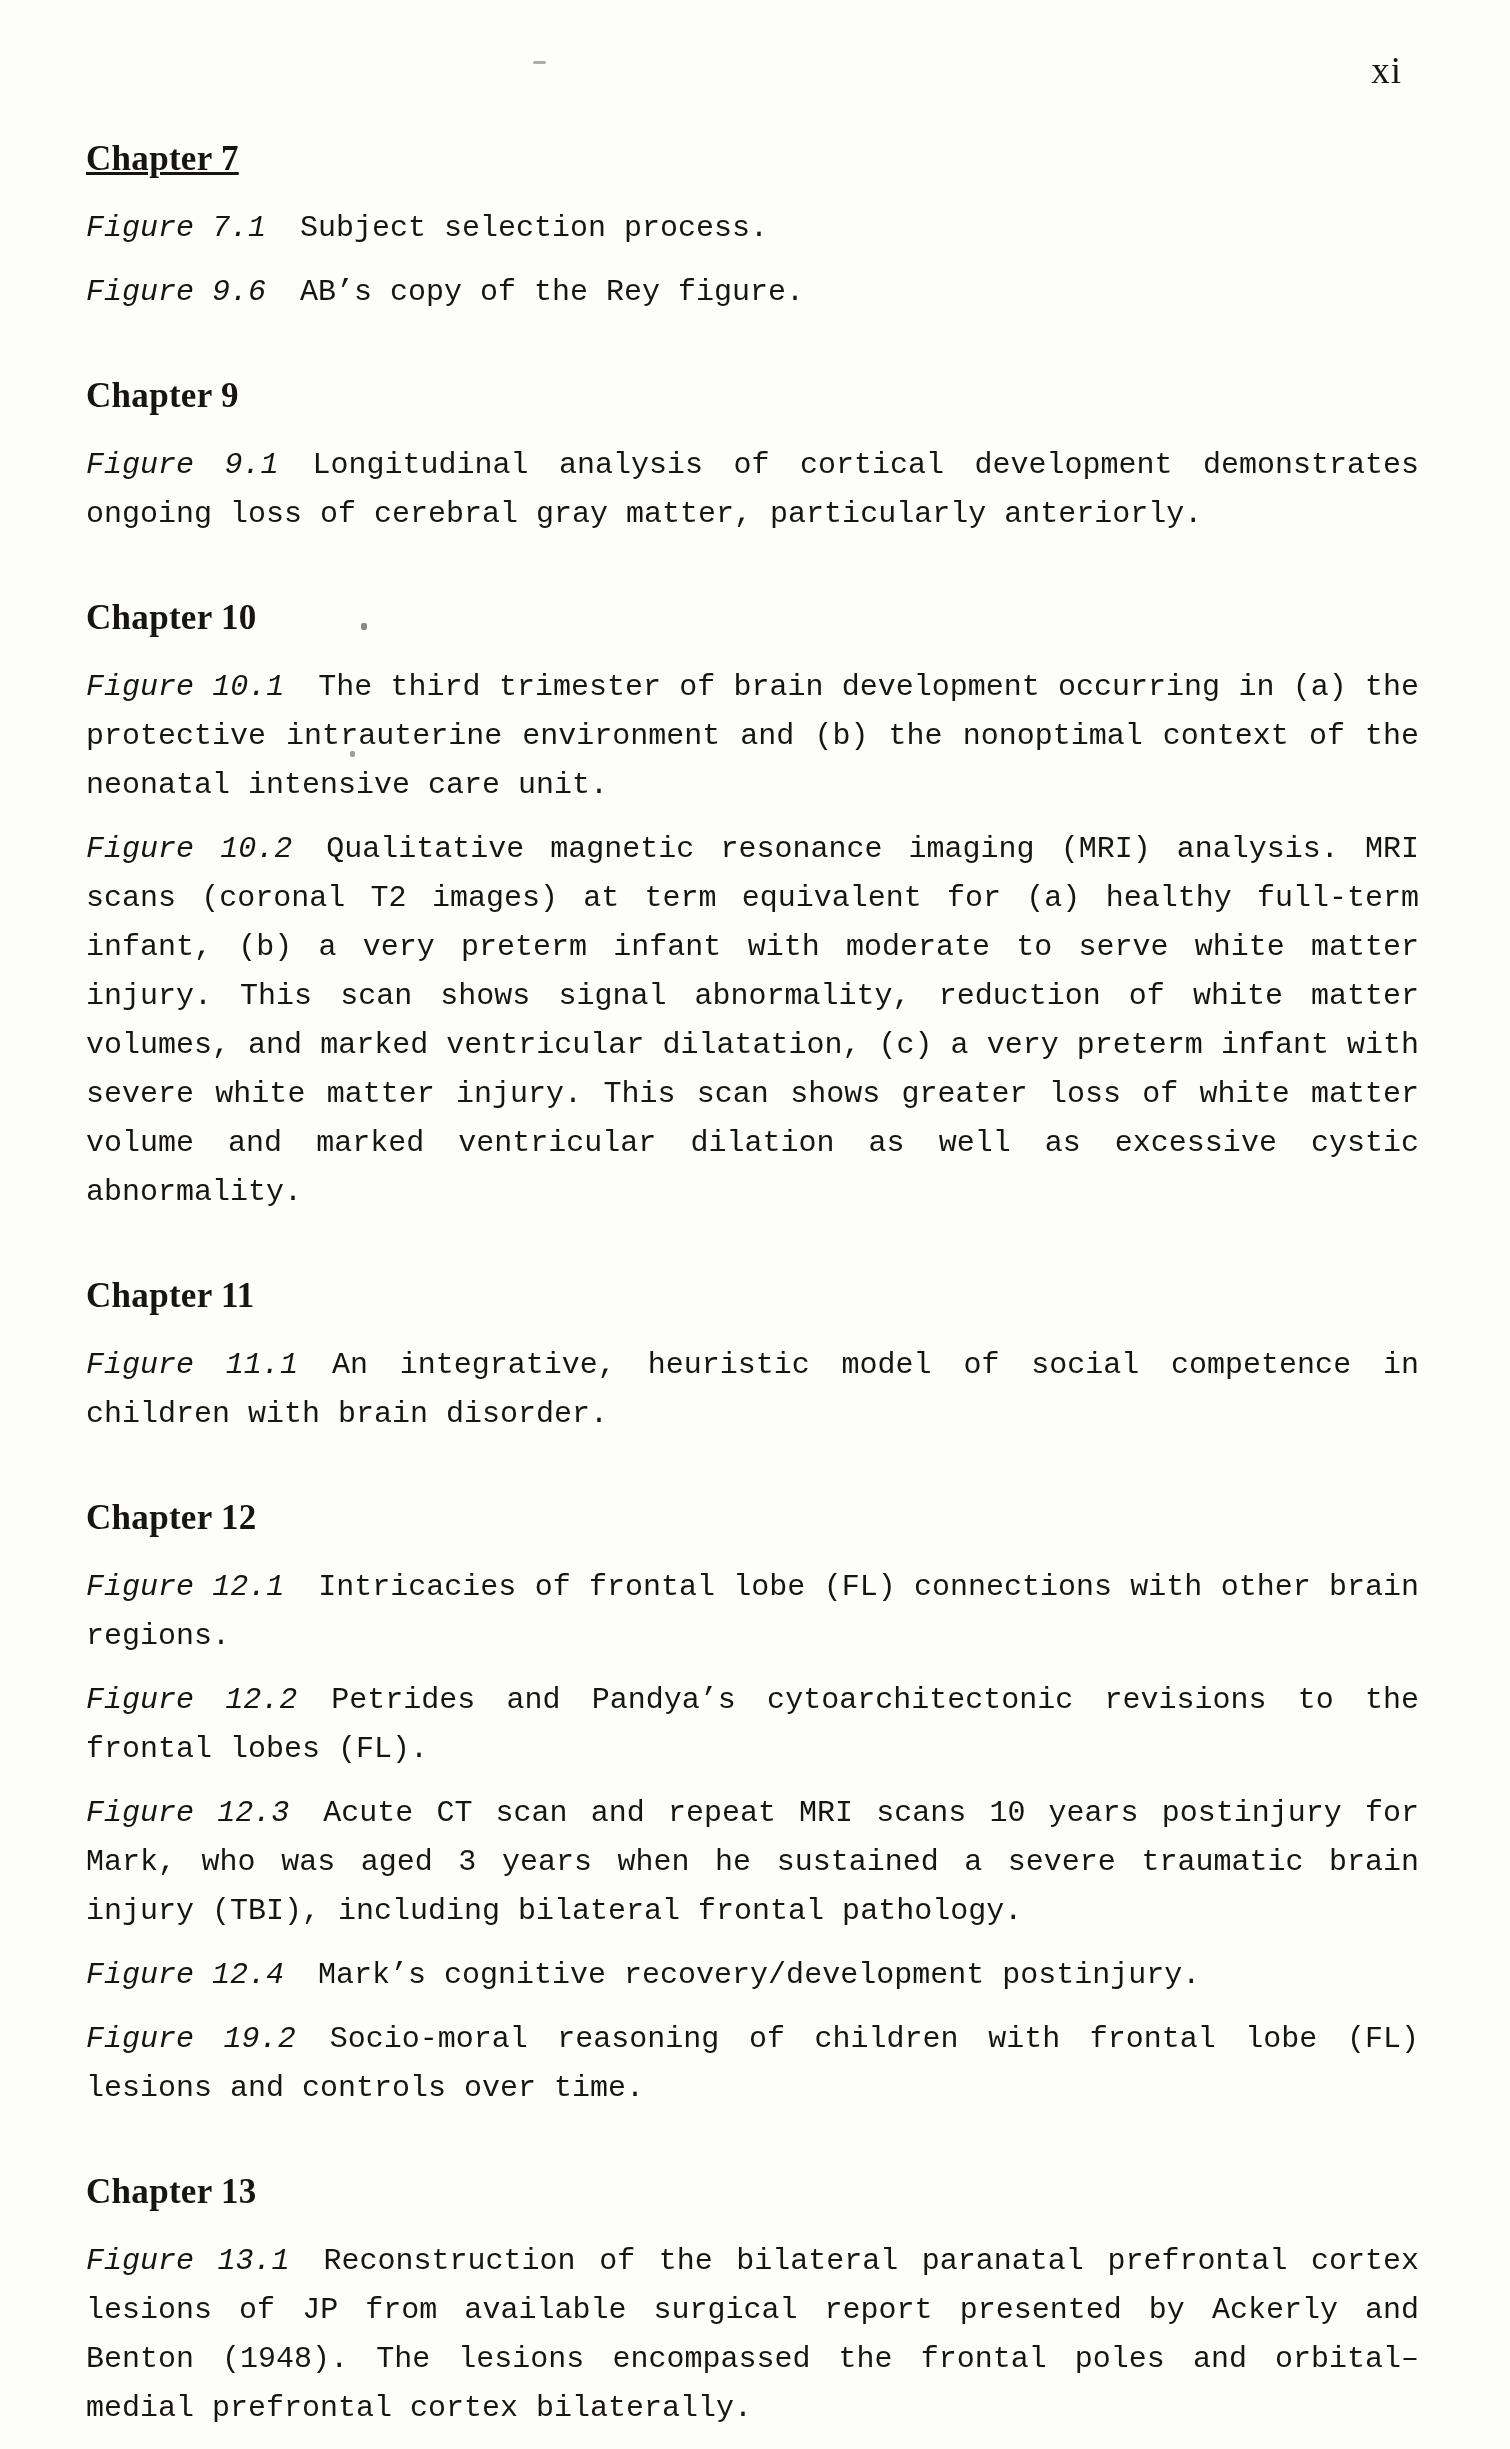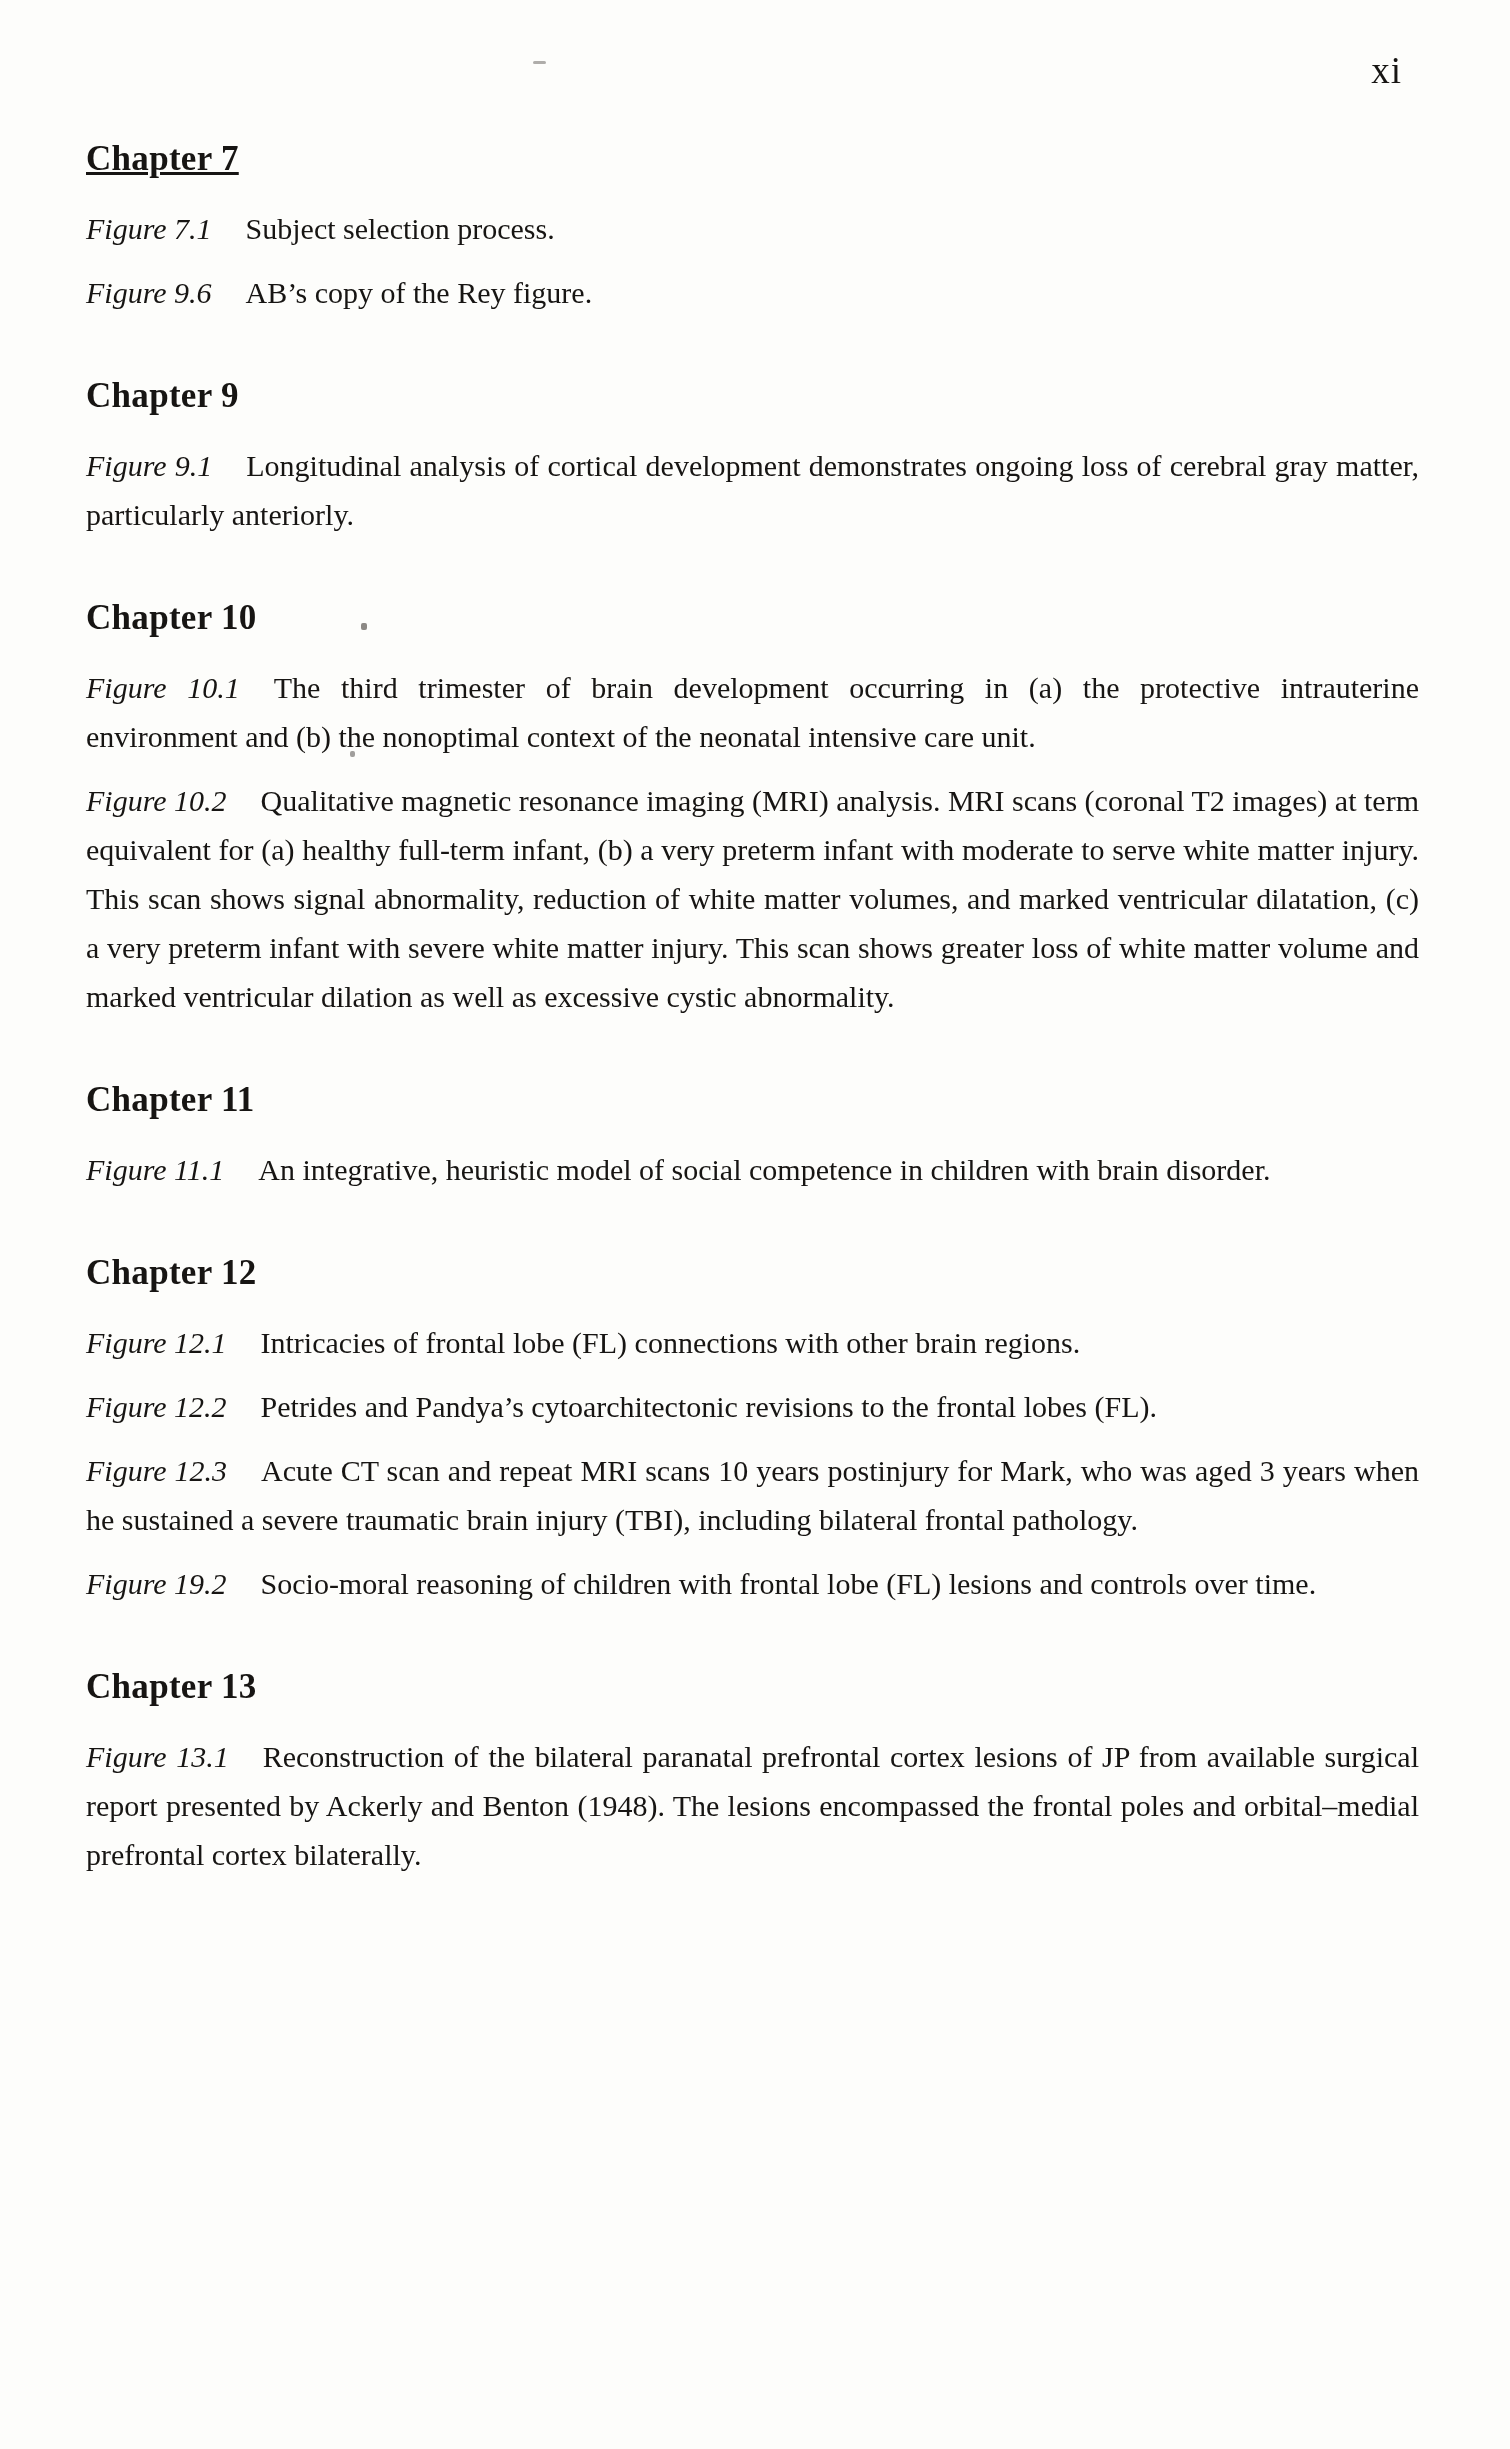--- a/index.html
+++ b/index.html
@@ -35,20 +35,21 @@
   }
   .chapter:first-of-type .chapter-title {
     margin-top: 91px;
     text-decoration: underline;
   }
   .figure-entry {
     font-size: 30px;
     line-height: 49px;
     margin: 0 0 15px 0;
     text-align: justify;
+    font-family: Liberation Mono, monospace;
   }
   .fig-label {
     font-style: italic;
     margin-right: 34px;
     white-space: nowrap;
   }
   .artifact {
     position: absolute;
     background: #6f6c68;
     border-radius: 1.9px;
@@ -123,20 +124,23 @@
   <p class="figure-entry">
     <span class="fig-label">Figure 12.1</span><span class="fig-caption">Intricacies of frontal lobe (FL) connections with other brain regions.</span>
   </p>
   <p class="figure-entry">
     <span class="fig-label">Figure 12.2</span><span class="fig-caption">Petrides and Pandya’s cytoarchitectonic revisions to the frontal lobes (FL).</span>
   </p>
   <p class="figure-entry">
     <span class="fig-label">Figure 12.3</span><span class="fig-caption">Acute CT scan and repeat MRI scans 10 years postinjury for Mark, who was aged 3 years when he sustained a severe traumatic brain injury (TBI), including bilateral frontal pathology.</span>
   </p>
   <p class="figure-entry">
+    <span class="fig-label">Figure 12.4</span><span class="fig-caption">Mark’s cognitive recovery/development postinjury.</span>
+  </p>
+  <p class="figure-entry">
     <span class="fig-label">Figure 19.2</span><span class="fig-caption">Socio-moral reasoning of children with frontal lobe (FL) lesions and controls over time.</span>
   </p>
 </section>
 
 <section class="chapter">
   <h2 class="chapter-title">Chapter 13</h2>
   <p class="figure-entry">
     <span class="fig-label">Figure 13.1</span><span class="fig-caption">Reconstruction of the bilateral paranatal prefrontal cortex lesions of JP from available surgical report presented by Ackerly and Benton (1948). The lesions encompassed the frontal poles and orbital–medial prefrontal cortex bilaterally.</span>
   </p>
 </section>

